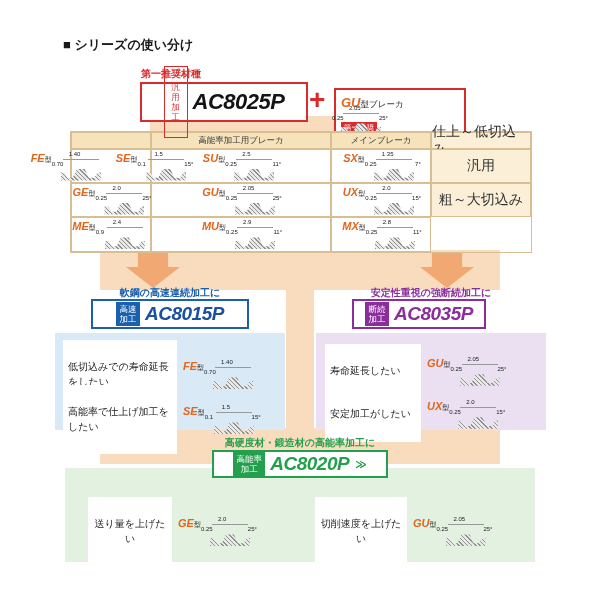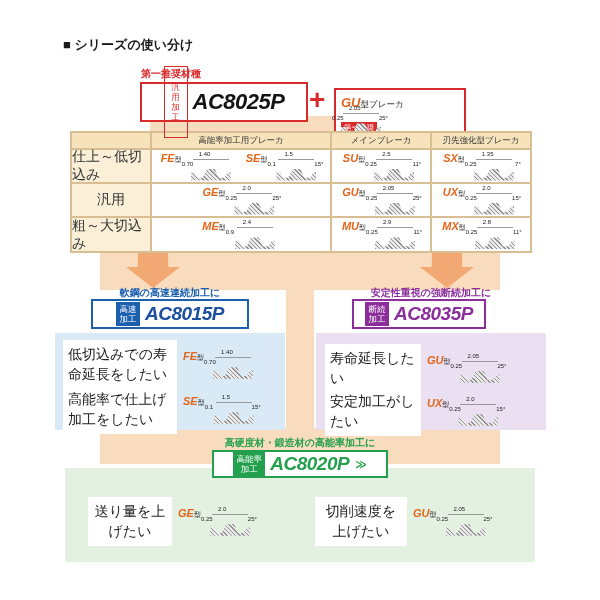--- a/index.html
+++ b/index.html
@@ -65,21 +65,21 @@
 
 
 .mid-head{position:absolute;width:230px;text-align:center;font-size:10px;font-weight:bold;z-index:2}
 .mh-left{left:55px;top:286px;color:var(--blue,#1B5FAF)}
 .mh-right{left:316px;top:286px;color:var(--purple,#8B2E9B)}
 .panel{position:absolute;z-index:1}
 .panel-left{left:55px;top:333px;width:230px;height:97px;background:var(--panel-blue,#D9E9F6)}
 .panel-right{left:316px;top:333px;width:230px;height:97px;background:var(--panel-purple,#EBDFF2)}
 .panel-bottom{left:65px;top:468px;width:470px;height:94px;background:var(--panel-green,#E3F2E0)}
 .item{position:absolute;display:flex;align-items:center;gap:6px;z-index:2}
-.item-text{background:#fff;font-size:14px;color:#222;padding:4px 5px;line-height:1.45}
+.item-text{background:#fff;font-size:10px;color:#222;padding:20px 5px;line-height:1.45}
 .bh{position:absolute;left:100px;top:436px;width:400px;text-align:center;font-size:10px;font-weight:bold;color:var(--green,#23A04D);z-index:2}
 </style>
 </head>
 <body>
 
 <div class="page">
 
   <div class="band" style="left:150px;top:116px;width:300px;height:18px"></div>
   <div class="band" style="left:100px;top:250px;width:400px;height:40px"></div>
   <div class="band" style="left:286px;top:288px;width:28px;height:182px"></div>
@@ -111,21 +111,20 @@
           <span class="dimline"></span>
           <span class="ishape"></span>
         </span>
       </span>
   </div>
 
   <div class="btable" id="btable">
     <div class="th"></div>
     <div class="th">高能率加工用ブレーカ</div>
     <div class="th">メインブレーカ</div>
-    <div class="th">刃先強化型ブレーカ</div>
   <div class="trl">仕上～低切込み</div>
       <div class="tcell">
         <span class="breaker">
           <span class="btype">FE<span class="bsfx">型</span></span>
           <span class="bdraw">
             <span class="dim dtop">1.40</span>
             <span class="dim dfront">0.70</span>
             <span class="dim dangle"></span>
             <span class="dimline"></span>
             <span class="ishape"></span>

